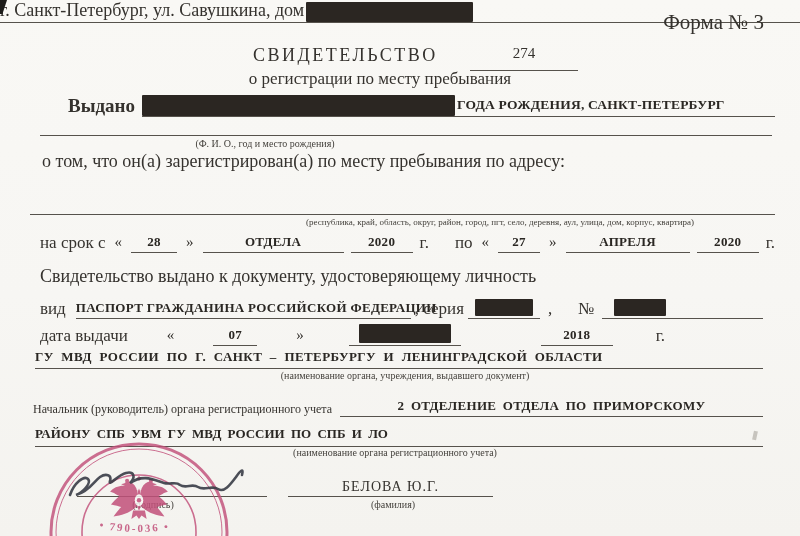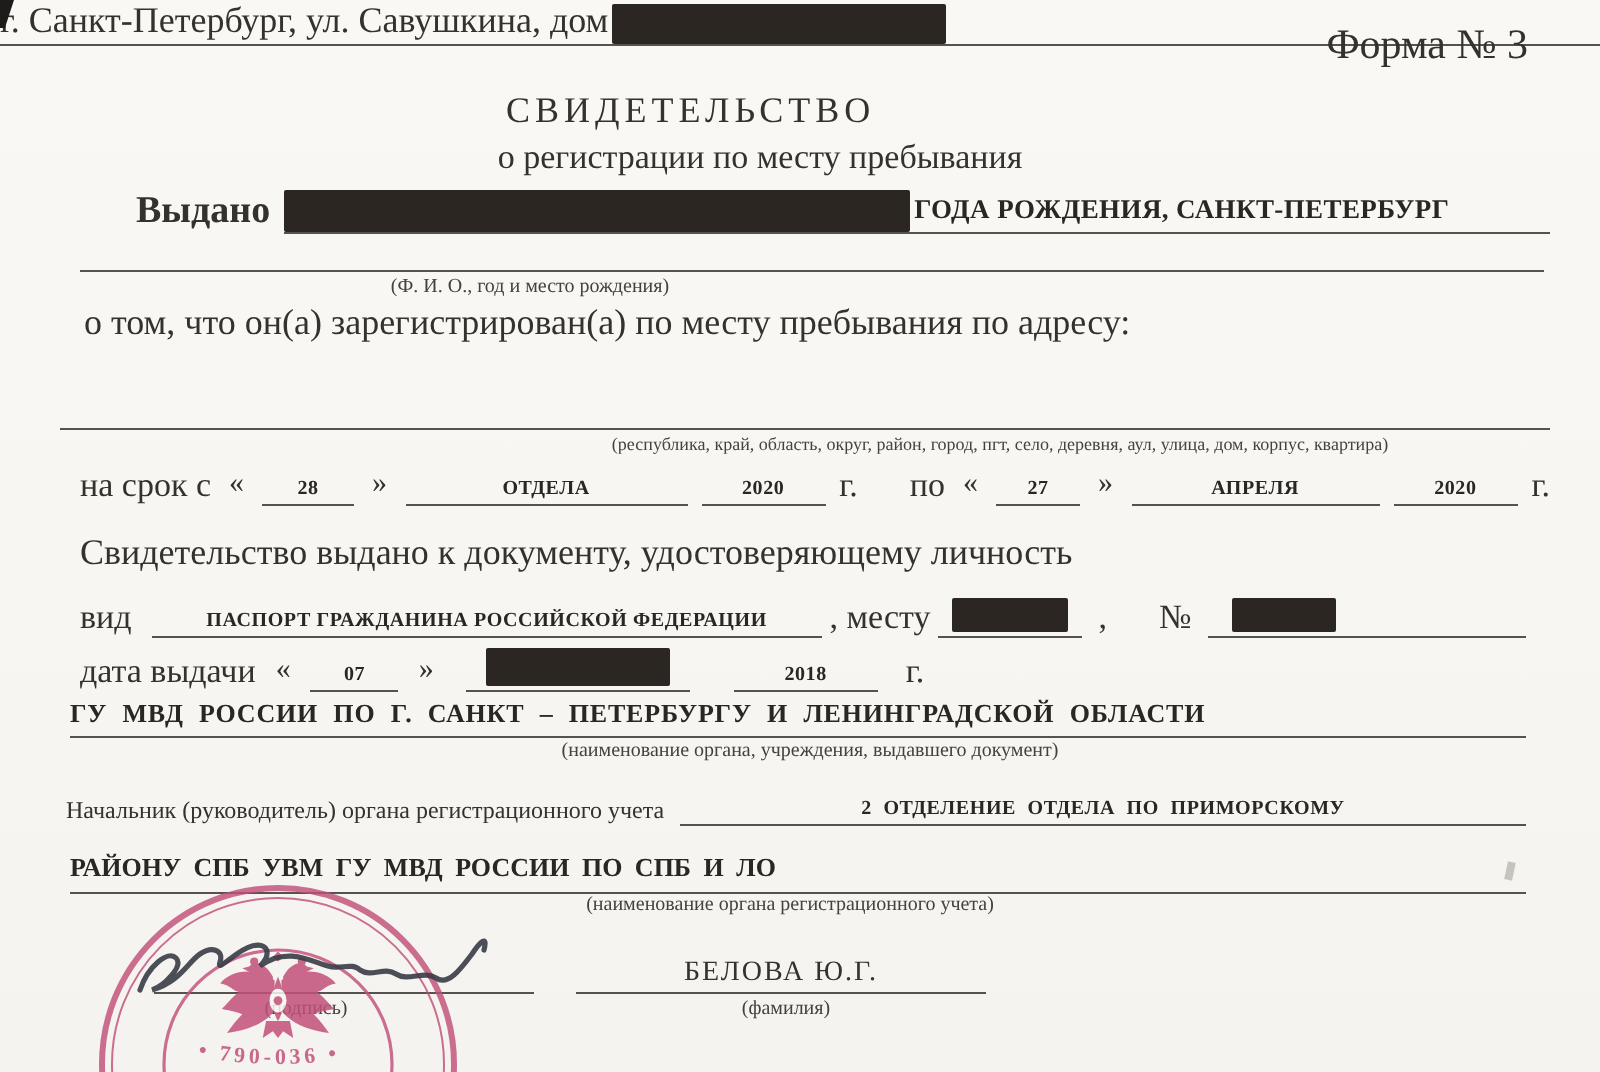--- a/index.html
+++ b/index.html
@@ -6,21 +6,21 @@
   .page{
     position:relative;width:800px;height:536px;overflow:hidden;
     background:linear-gradient(180deg,#f9f8f5 0%,#f7f6f3 55%,#f4f3ef 100%);
     font-family:"Liberation Serif","DejaVu Serif",serif;
     color:#35322e;
   }
   .abs{position:absolute;}
   .row{position:absolute;display:flex;align-items:flex-end;}
   .lbl{white-space:nowrap;}
   .ucell{border-bottom:1.3px solid #56524c;text-align:center;padding-bottom:2px;white-space:nowrap;}
-  .bval{font-weight:bold;font-size:10px;color:#2a2723;letter-spacing:.3px;}
+  .bval{font-weight:bold;font-size:13px;color:#2a2723;letter-spacing:.3px;}
   .caption{position:absolute;font-size:10px;color:#45423d;text-align:center;white-space:nowrap;}
   .hline{position:absolute;border-bottom:1.3px solid #56524c;}
   .redact{background:#2b2622;border-radius:1px;}
   .q{font-size:15px;padding:0 2px 2px 2px;}
   
   .form-label{top:10px;right:36px;font-size:21px;}
   .title{top:45px;left:253px;font-size:18px;letter-spacing:2.5px;}
   .title-num{top:45px;left:470px;width:108px;height:23px;font-size:15px;}
   .subtitle{top:69px;left:160px;width:440px;text-align:center;font-size:17px;}
   .r-issued{top:95px;left:68px;right:25px;}
@@ -31,21 +31,21 @@
   .r-statement{top:151px;left:42px;font-size:18px;text-align:right;}
   .r-address{top:171px;left:42px;right:25px;border-bottom:1.3px solid #56524c;display:flex;align-items:flex-end;}
   .r-address .lbl{font-size:18px;padding-bottom:1px;}
   .r-address .redact{width:167px;height:20px;margin-left:2px;}
   .r-period{top:233px;left:40px;right:25px;font-size:17px;}
   .r-period>*{margin-right:7px;text-align:center;}
   .r-docintro{top:266px;left:40px;font-size:18px;}
   .r-vid{top:296px;left:40px;right:37px;font-size:17px;}
   .r-vid .lbl{margin-right:10px;}
   .r-vid .redact{display:inline-block;vertical-align:bottom;}
-  .r-date{top:323px;left:40px;font-size:17px;}
+  .r-date{top:323px;left:40px;font-size:17px;gap:29px;}
   .r-date>*{margin-right:8px;}
   .r-issuer{top:349px;left:35px;right:37px;border-bottom:1.3px solid #56524c;
             font-weight:bold;font-size:13px;color:#2a2723;word-spacing:4px;letter-spacing:.4px;padding-bottom:3px;}
   .r-chief{top:398px;left:33px;right:37px;}
   .r-chief .lbl{font-size:12px;margin-right:8px;}
   .r-auth2{top:426px;left:35px;right:37px;border-bottom:1.3px solid #56524c;
            font-weight:bold;font-size:13px;color:#2a2723;word-spacing:3px;padding-bottom:4px;}
   .surname{top:479px;left:288px;width:205px;text-align:center;font-size:14px;letter-spacing:1px;}
   .corner-artifact{top:0;left:0;width:7px;height:14px;background:#1d1c1a;
                    clip-path:polygon(0 0,100% 0,35% 100%,0 100%);}
@@ -54,20 +54,21 @@
 </head>
 <body>
 
 <div class="page">
 
   <div class="abs corner-artifact"></div>
   <div class="abs speck"></div>
 
   <div class="abs form-label">Форма № 3</div>
   <div class="abs title">СВИДЕТЕЛЬСТВО</div>
+  <div class="abs title-num ucell">274</div>
   <div class="abs subtitle">о регистрации по месту пребывания</div>
 
   <div class="row r-issued">
     <span class="lbl">Выдано</span>
     <span class="issued-line">
       <span class="redact"></span>
       <span class="issued-suffix">ГОДА РОЖДЕНИЯ, САНКТ-ПЕТЕРБУРГ</span>
     </span>
   </div>
   <div class="hline" style="top:118px;left:40px;right:28px;height:17px;"></div>
@@ -96,21 +97,21 @@
     <span class="ucell bval" style="flex:1.1;">АПРЕЛЯ</span>
     <span class="ucell bval" style="width:62px;">2020</span>
     <span class="lbl" style="margin-right:0;">г.</span>
   </div>
 
   <div class="abs r-docintro">Свидетельство выдано к документу, удостоверяющему личность</div>
 
   <div class="row r-vid">
     <span class="lbl">вид</span>
     <span class="ucell bval" style="width:335px;">ПАСПОРТ ГРАЖДАНИНА РОССИЙСКОЙ ФЕДЕРАЦИИ</span>
-    <span class="lbl" style="margin:0 4px;">, месту</span>
+    <span class="lbl" style="margin:0 4px;">, серия</span>
     <span class="ucell" style="width:72px;"><span class="redact" style="width:58px;height:17px;"></span></span>
     <span class="lbl" style="margin:0 8px;">,</span>
     <span class="lbl" style="margin:0 8px 0 18px;">№</span>
     <span class="ucell" style="flex:1;text-align:left;"><span class="redact" style="width:52px;height:17px;margin-left:12px;"></span></span>
   </div>
 
   <div class="row r-date">
     <span class="lbl">дата выдачи</span>
     <span class="q">«</span>
     <span class="ucell bval" style="width:44px;">07</span>

